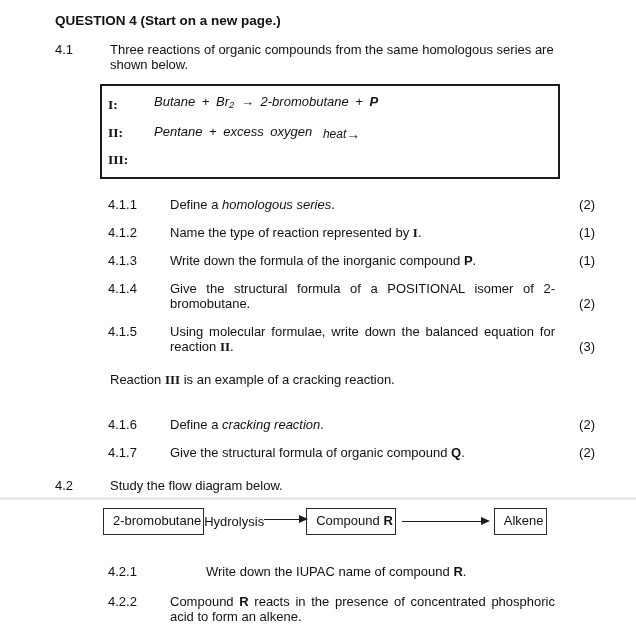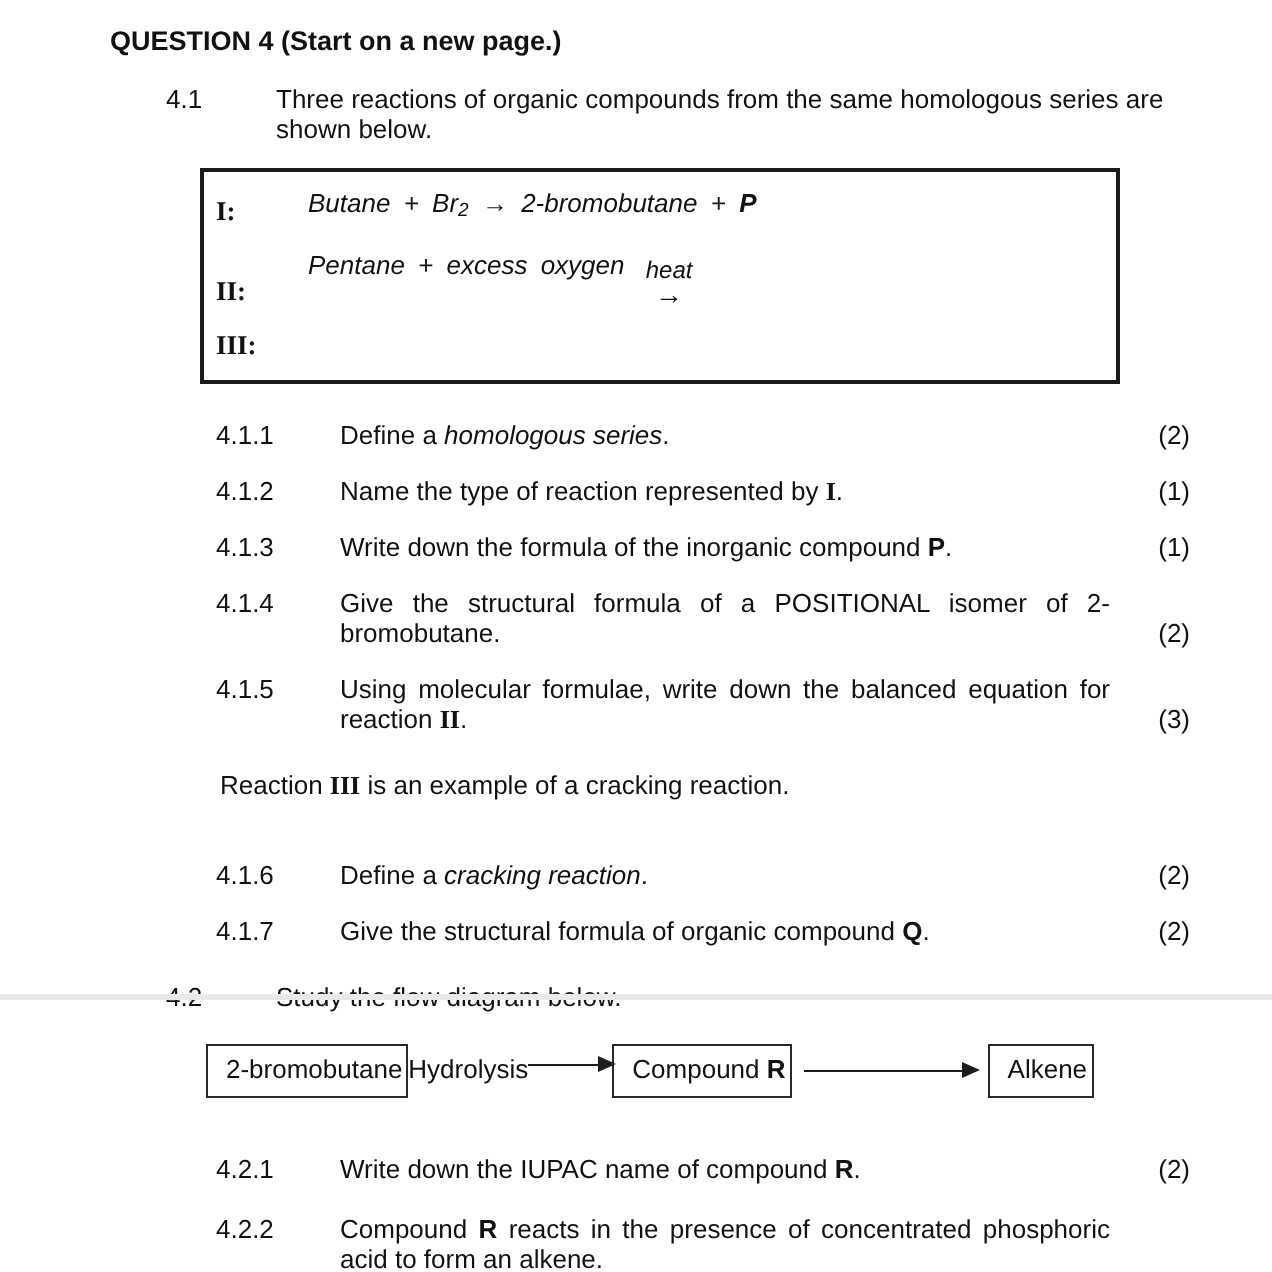--- a/index.html
+++ b/index.html
@@ -8,37 +8,37 @@
     width: 636px; height: 636px;
     font-family: "Liberation Sans", sans-serif;
     font-size: 13px; color: #111; overflow: hidden;
   }
   .page { position: relative; width: 636px; height: 500px; background: #fff; }
   .content { padding: 13px 41px 0 55px; }
 
   .heading { font-weight: bold; font-size: 13.5px; margin-bottom: 14px; }
 
   
-  .row-l1 { display: grid; grid-template-columns: 55px 1fr; align-items: start; margin-left: 28px; }
+  .row-l1 { display: grid; grid-template-columns: 55px 1fr; align-items: start; }
   .row-l1 .l1-text { max-width: 452px; line-height: 15px; }
 
   
   .reaction-box {
     margin: 12px 0 18px 45px;
     width: 460px;
     border: 2px solid #1c1c1c;
     padding: 8px 6px 9px 6px;
     background: #fff;
   }
   .rbox-row { display: grid; grid-template-columns: 46px 1fr; align-items: end; }
   .rbox-row + .rbox-row { margin-top: 11px; }
   .roman { font-family: "Liberation Serif", serif; font-weight: bold; font-size: 13.5px; }
   .equation { word-spacing: 3px; line-height: 16px; white-space: nowrap; font-style: italic; }
   .arrow-glyph { font-size: 14px; }
-  .heat-arrow { display: inline-flex; flex-direction: column; align-items: center; vertical-align: -2px; margin-left: 4px; }
+  .heat-arrow { display: inline-flex; flex-direction: row; align-items: center; vertical-align: -2px; margin-left: 4px; }
   .heat-arrow .heat-label { font-size: 12px; line-height: 12px; }
   .heat-arrow .arrow-glyph { line-height: 13px; }
 
   
   .q-row { display: grid; grid-template-columns: 62px 385px 40px; margin-left: 53px; margin-bottom: 13px; align-items: start; }
   .q-num { }
   .q-text { line-height: 15px; }
   .q-text.justify, p.justify { text-align: justify; }
   .q-marks { text-align: right; align-self: end; }
   .mb-lg { margin-bottom: 18px; }
@@ -159,21 +159,21 @@
         <span class="flabel">Hydrolysis</span>
         <span class="fline"></span>
       </div>
       <div class="fbox"><span>Compound </span><span class="seg-b">R</span></div>
       <div class="farrow plain">
         <span class="fline"></span>
       </div>
       <div class="fbox"><span>Alkene</span></div>
     </div>
 
-    <div class="q-row" style="margin-bottom:15px;">
+    <div class="q-row" style="margin-bottom:15px;gap:36px;">
       <div class="q-num">4.2.1</div>
       <div class="q-text"><span>Write down the IUPAC name of compound </span><span class="seg-b">R</span><span>.</span></div>
       <div class="q-marks">(2)</div>
     </div>
 
     <div class="q-row">
       <div class="q-num">4.2.2</div>
       <div class="q-text">
         <p class="justify"><span>Compound </span><span class="seg-b">R</span><span> reacts in the presence of concentrated phosphoric acid to form an alkene.</span></p>
 

